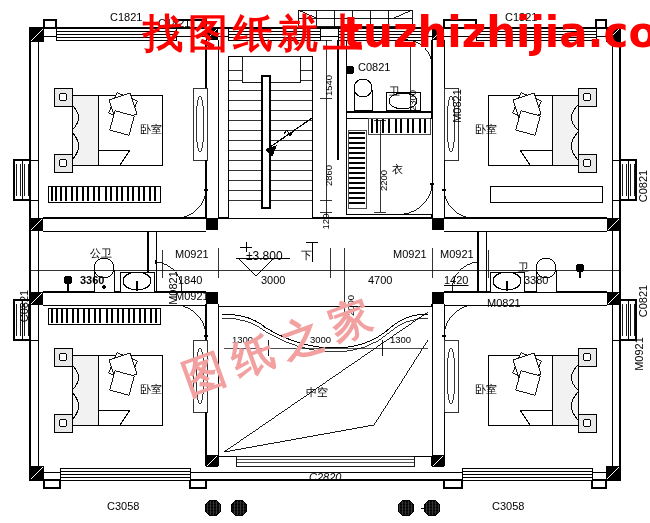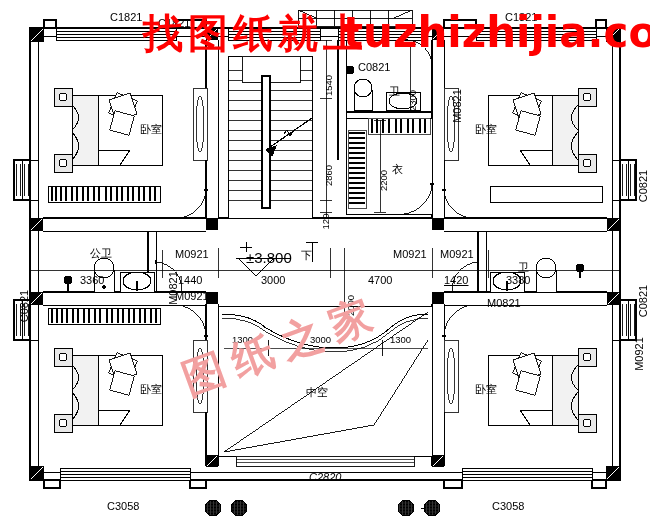--- a/index.html
+++ b/index.html
@@ -502,38 +502,38 @@
 
 <div class="lbl" style="left:175px;top:248px;">M0921</div>
 <div class="lbl" style="left:175px;top:290px;">M0921</div>
 <div class="lbl" style="left:393px;top:248px;">M0921</div>
 <div class="lbl" style="left:440px;top:248px;">M0921</div>
 <div class="lbl" style="left:487px;top:297px;">M0821</div>
 <div class="lbl rot90" style="left:156px;top:282px;">M0821</div>
 <div class="lbl rot90" style="left:440px;top:100px;">M0821</div>
 <div class="lbl rot90" style="left:622px;top:348px;">M0921</div>
 
-<div class="lbl" style="left:80px;top:274px;">3360</div>
-<div class="lbl" style="left:178px;top:274px;">1440</div>
+<div class="lbl" style="left:80px;top:274px;font-weight:bold;">3360</div>
+<div class="lbl" style="left:178px;top:274px;">1840</div>
 <div class="lbl" style="left:261px;top:274px;">3000</div>
 <div class="lbl" style="left:368px;top:274px;">4700</div>
 <div class="lbl" style="left:444px;top:274px;text-decoration:underline;">1420</div>
-<div class="lbl" style="left:506px;top:274px;">3380</div>
+<div class="lbl" style="left:524px;top:274px;">3380</div>
 
 <div class="lbl lbl-sm rot90" style="left:318px;top:80px;">1540</div>
 <div class="lbl lbl-sm rot90" style="left:318px;top:170px;">2860</div>
 <div class="lbl lbl-sm rot90" style="left:318px;top:216px;">120</div>
 <div class="lbl lbl-sm rot90" style="left:340px;top:300px;">2000</div>
 <div class="lbl lbl-sm rot90" style="left:402px;top:95px;">2300</div>
 <div class="lbl lbl-sm rot90" style="left:373px;top:175px;">2200</div>
 
 <div class="lbl lbl-sm" style="left:232px;top:334px;">1300</div>
 <div class="lbl lbl-sm" style="left:310px;top:334px;">3000</div>
 <div class="lbl lbl-sm" style="left:390px;top:334px;">1300</div>
 
-<div class="lbl" style="left:246px;top:249px;font-size:15px;">±3.800</div>
+<div class="lbl" style="left:246px;top:249px;font-size:12px;">±3.800</div>
 <div class="lbl lbl-cn" style="left:301px;top:248px;">下</div>
 
 <div class="wm-red" style="left:143px;top:6px;font-size:40px;letter-spacing:5px;">找图纸就上</div>
 <div class="wm-red" style="left:343px;top:8px;font-size:42px;">tuzhizhijia.com</div>
 <div class="wm-pink" style="left:178px;top:318px;font-size:42px;letter-spacing:10px;transform:rotate(-20deg);">图纸之家</div>
 
 </div>
 
 </body></html>

